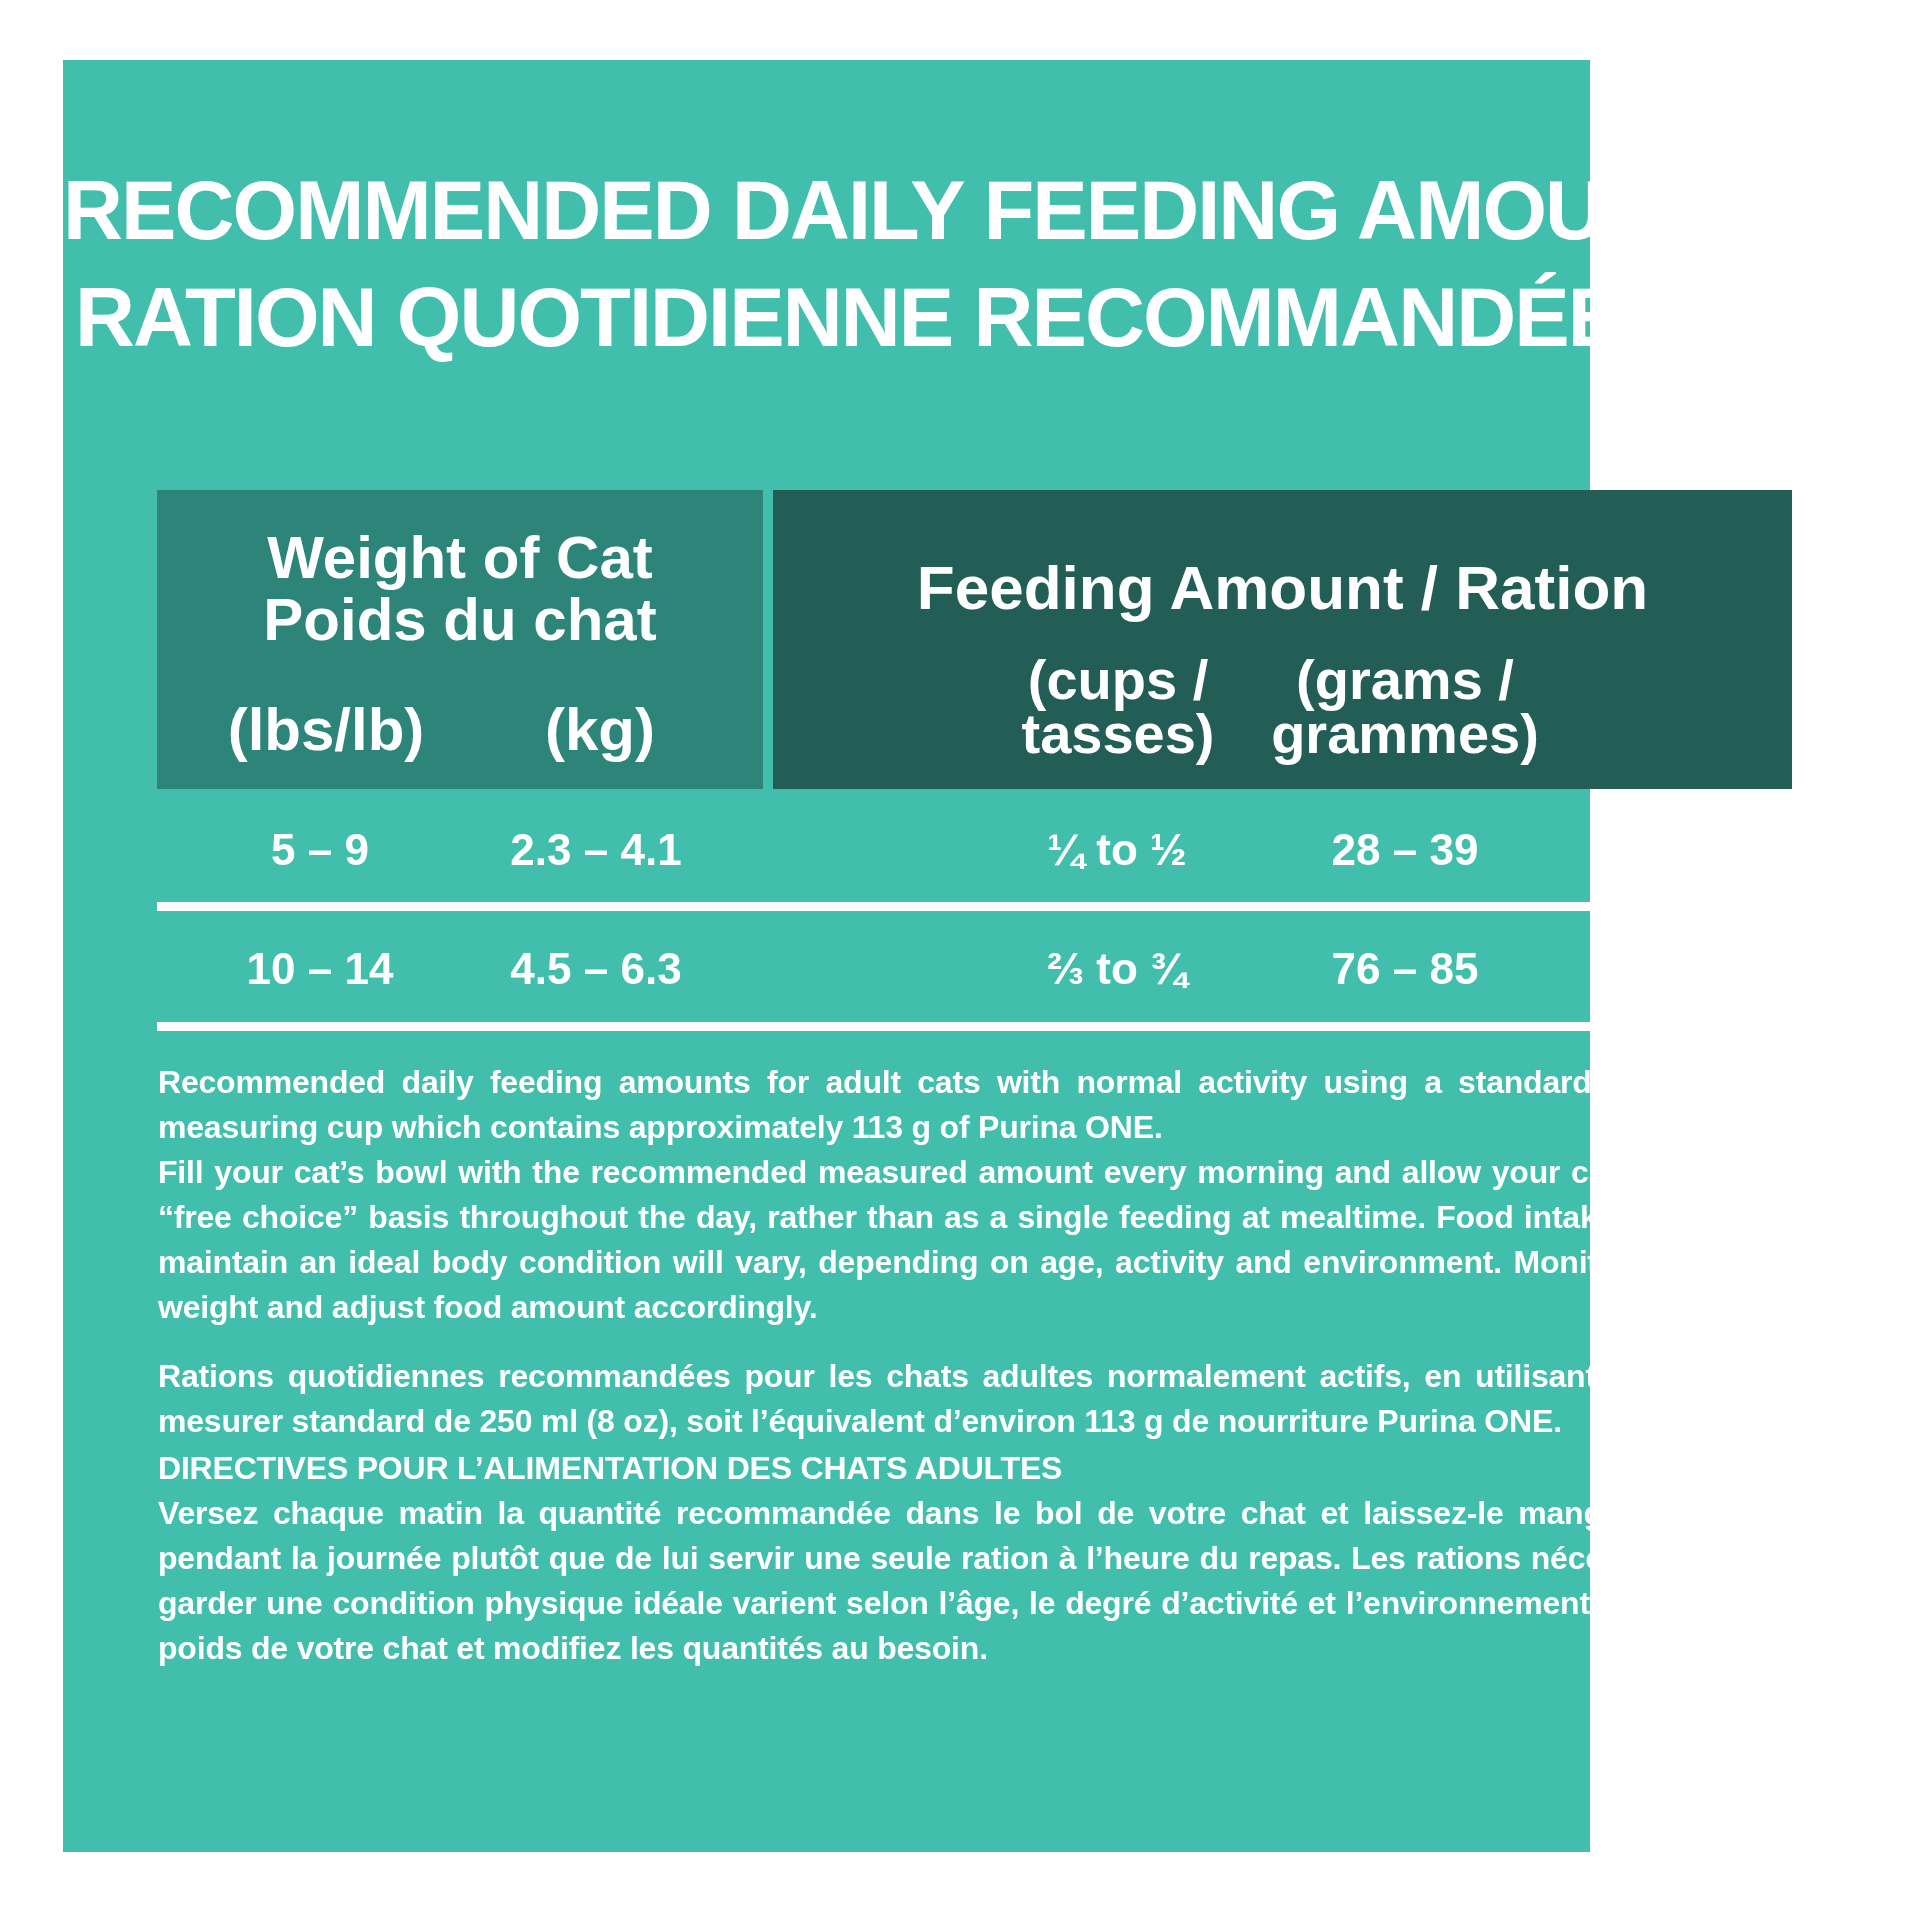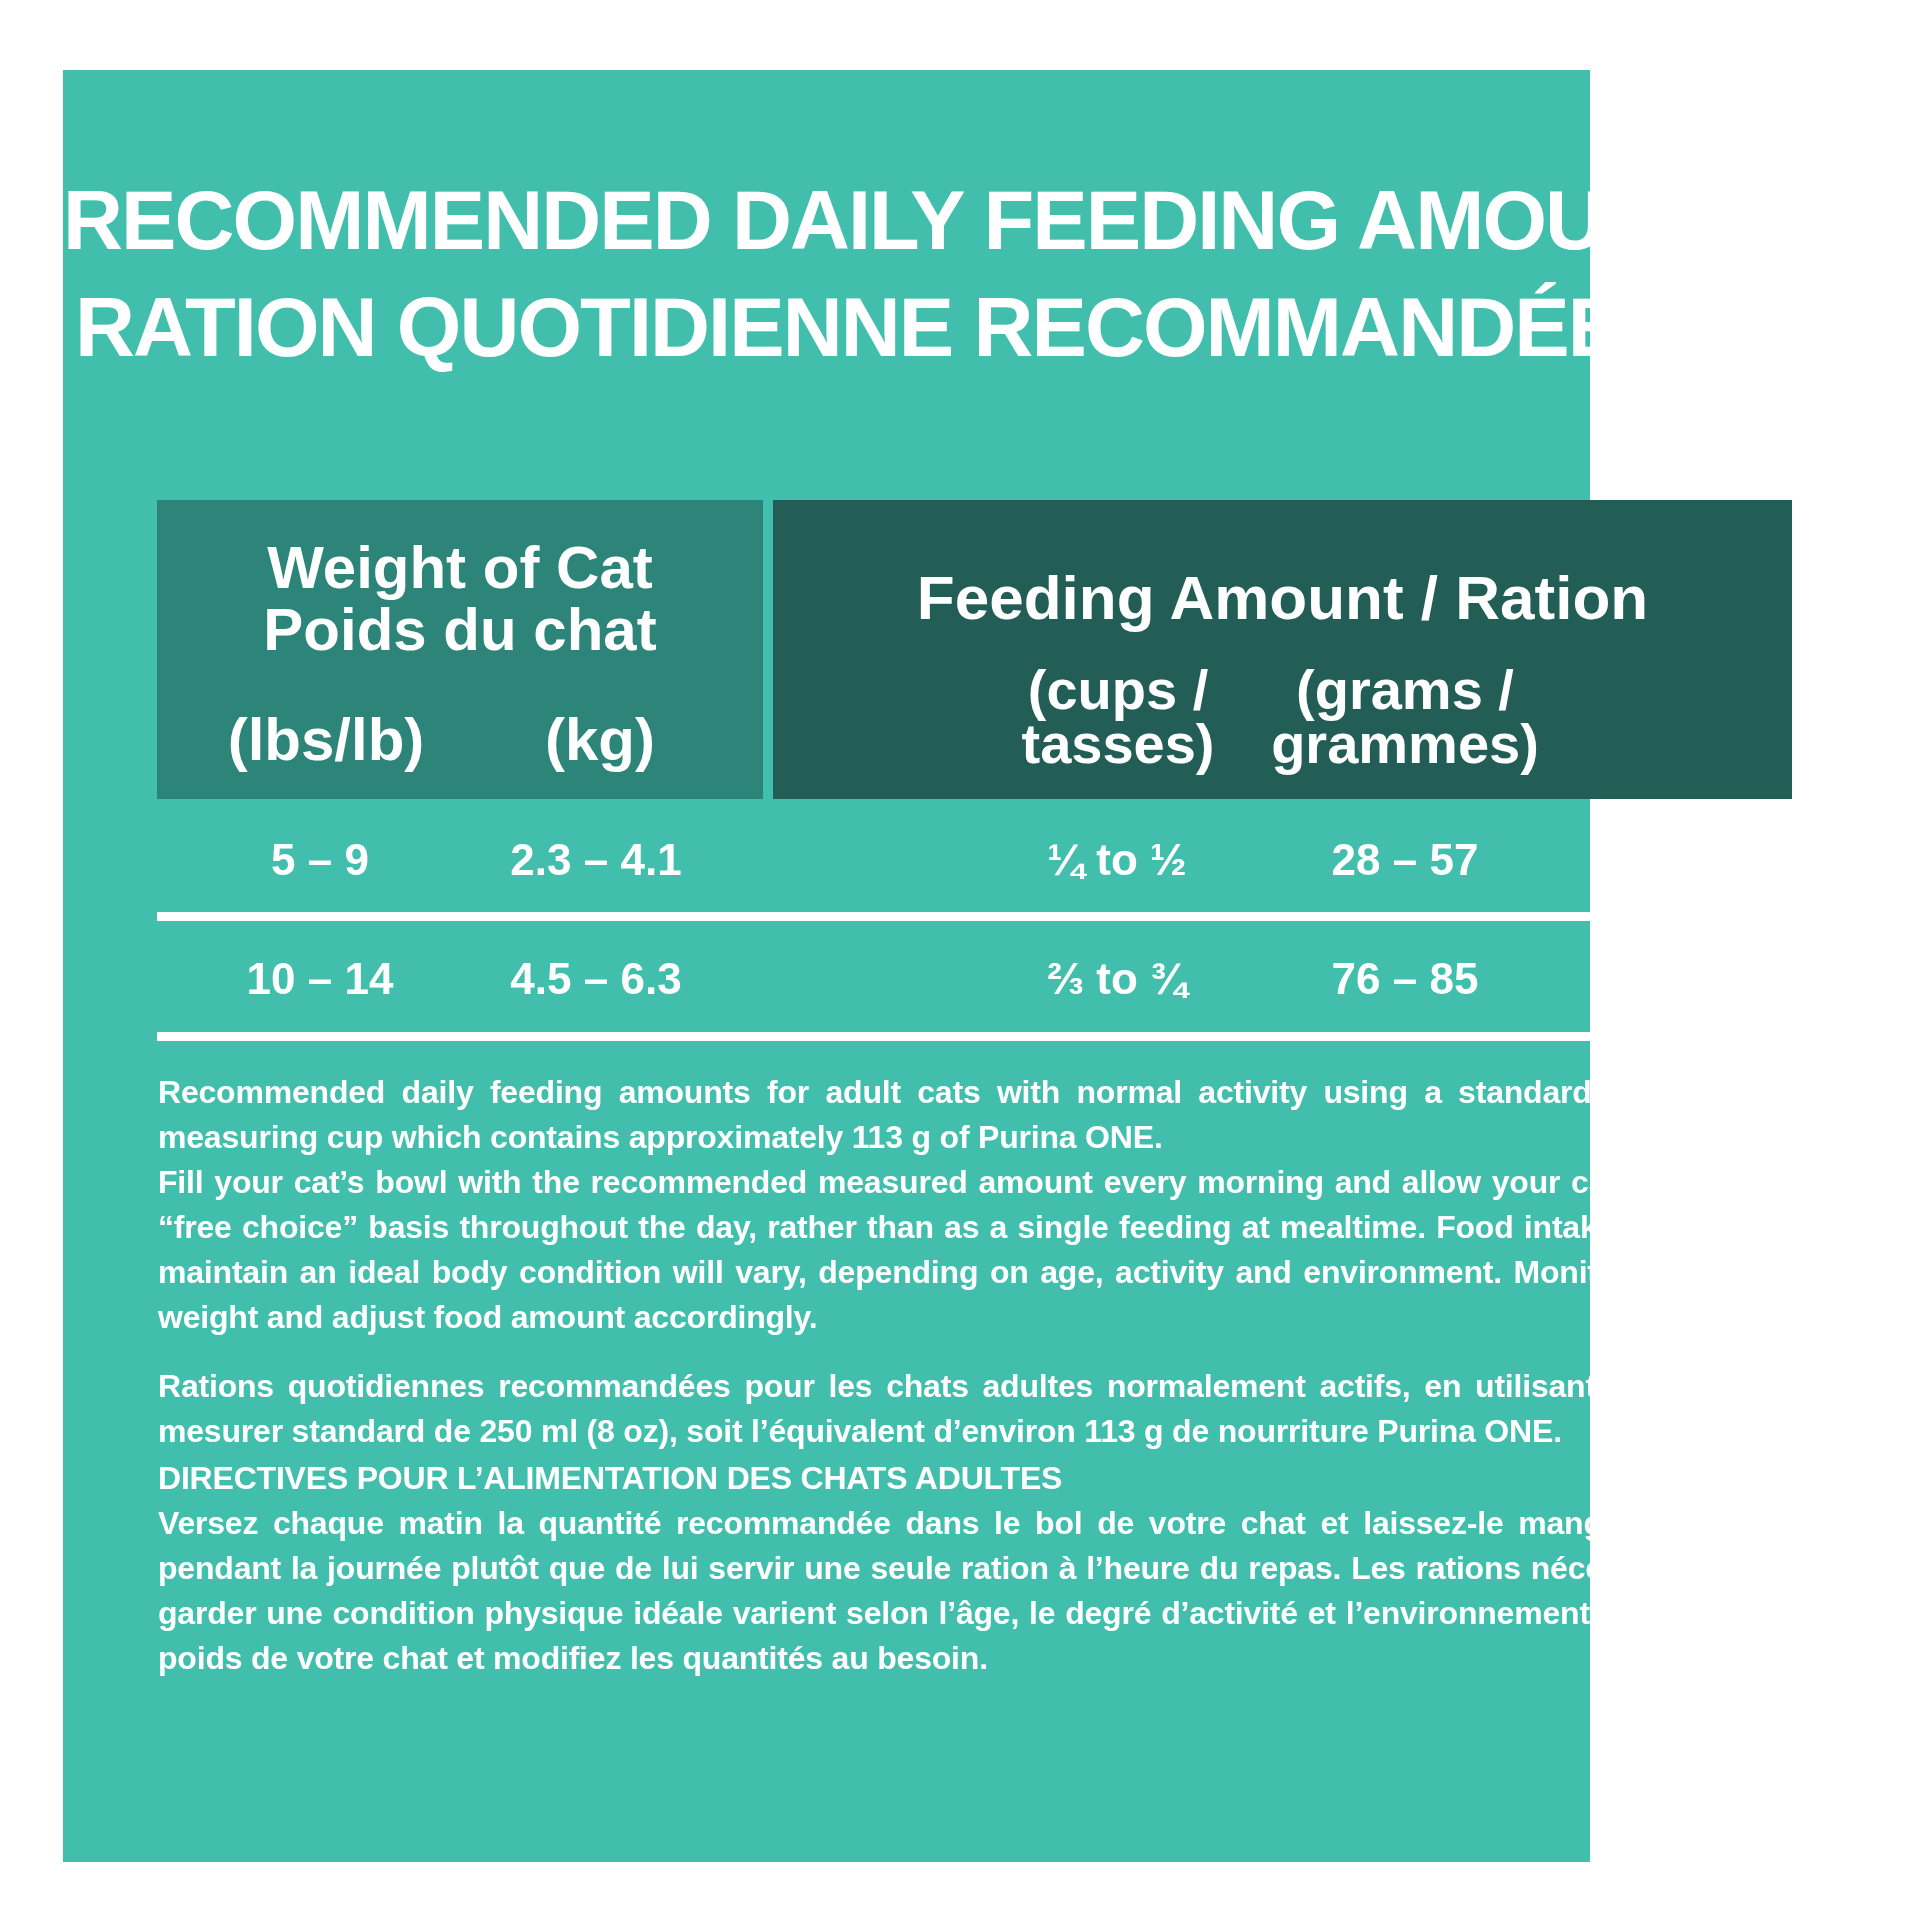--- a/index.html
+++ b/index.html
@@ -3,21 +3,21 @@
 <meta charset="utf-8">
 <style>
   :root{
     --page-bg:#ffffff; --panel-bg:#41bfac; --hdr-left-bg:#2c8578;
     --hdr-right-bg:#225e55; --text:#ffffff;
   }
   *{margin:0;padding:0;box-sizing:border-box;}
   html,body{background:var(--page-bg);}
   .page{position:relative;width:1931px;height:1931px;background:var(--page-bg);
         font-family:"Liberation Sans","DejaVu Sans",sans-serif;overflow:hidden;}
-  .panel{position:absolute;left:63px;top:70px;width:1527px;height:1792px;
+  .panel{position:absolute;left:63px;top:60px;width:1527px;height:1792px;
          background:var(--panel-bg);color:var(--text);}
   .title{position:absolute;left:0;width:100%;text-align:center;font-weight:bold;
          font-size:83px;line-height:106px;letter-spacing:-1.9px;white-space:nowrap;}
   .title.l1{top:98px;}
   .title.l2{top:205px;padding-left:12px;}
   .hdr-box{position:absolute;top:430px;height:299px;}
   .hdr-left{left:94px;width:606px;background:var(--hdr-left-bg);}
   .hdr-right{left:710px;width:1019px;background:var(--hdr-right-bg);}
   .hdr-title{position:absolute;left:0;top:37px;width:100%;text-align:center;
              font-weight:bold;font-size:60px;line-height:62px;}
@@ -76,21 +76,21 @@
       <div class="unit2 grams">
         <div>(grams /</div>
         <div>grammes)</div>
       </div>
     </div>
 
     <div class="row1">
       <span class="cell c-lbs">5 – 9</span>
       <span class="cell c-kg">2.3 – 4.1</span>
       <span class="cell c-cups">¼ to ½</span>
-      <span class="cell c-grams">28 – 57</span>
+      <span class="cell c-grams">28 – 39</span>
     </div>
     <div class="rule r1"></div>
 
     <div class="row2">
       <span class="cell c-lbs">10 – 14</span>
       <span class="cell c-kg">4.5 – 6.3</span>
       <span class="cell c-cups">⅔ to ¾</span>
       <span class="cell c-grams">76 – 85</span>
     </div>
     <div class="rule r2"></div>

